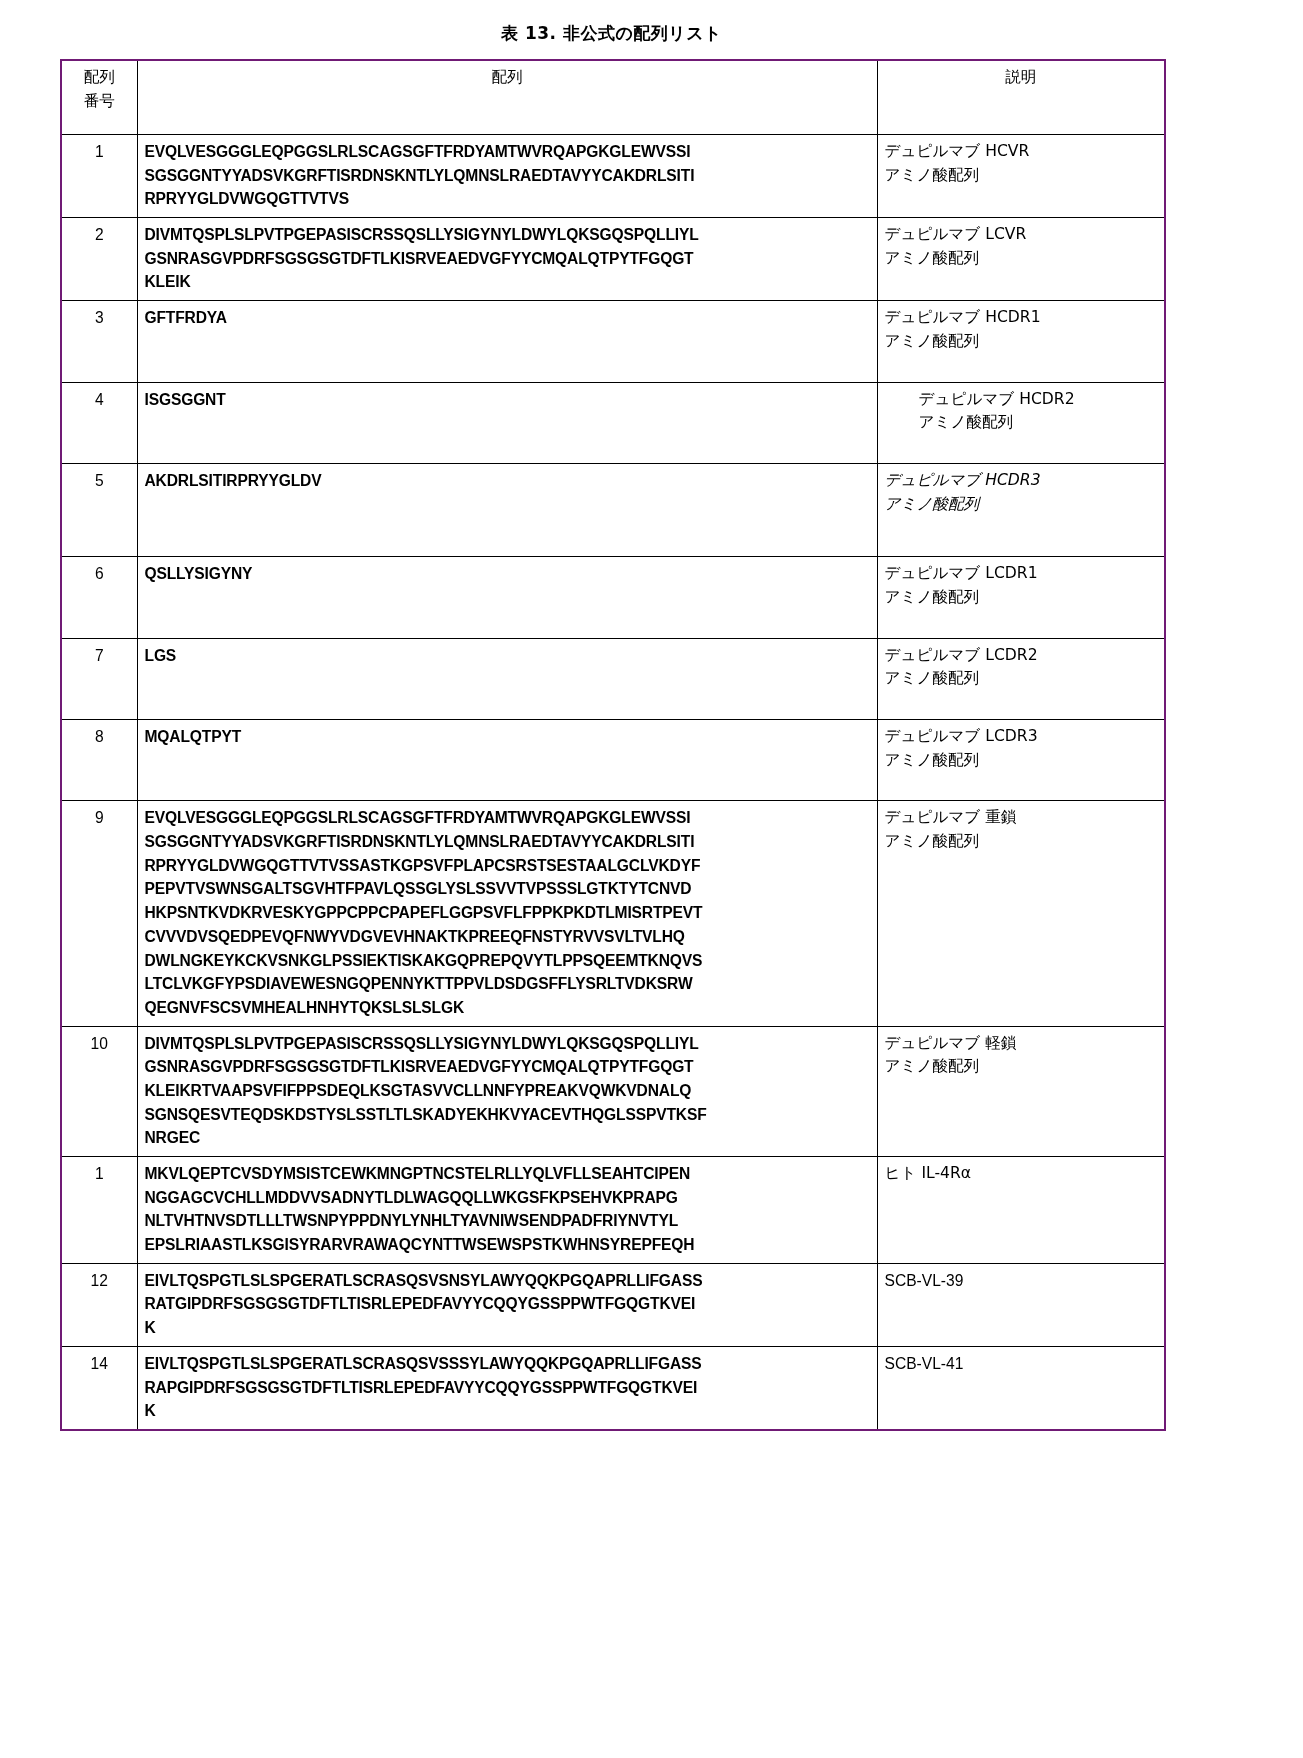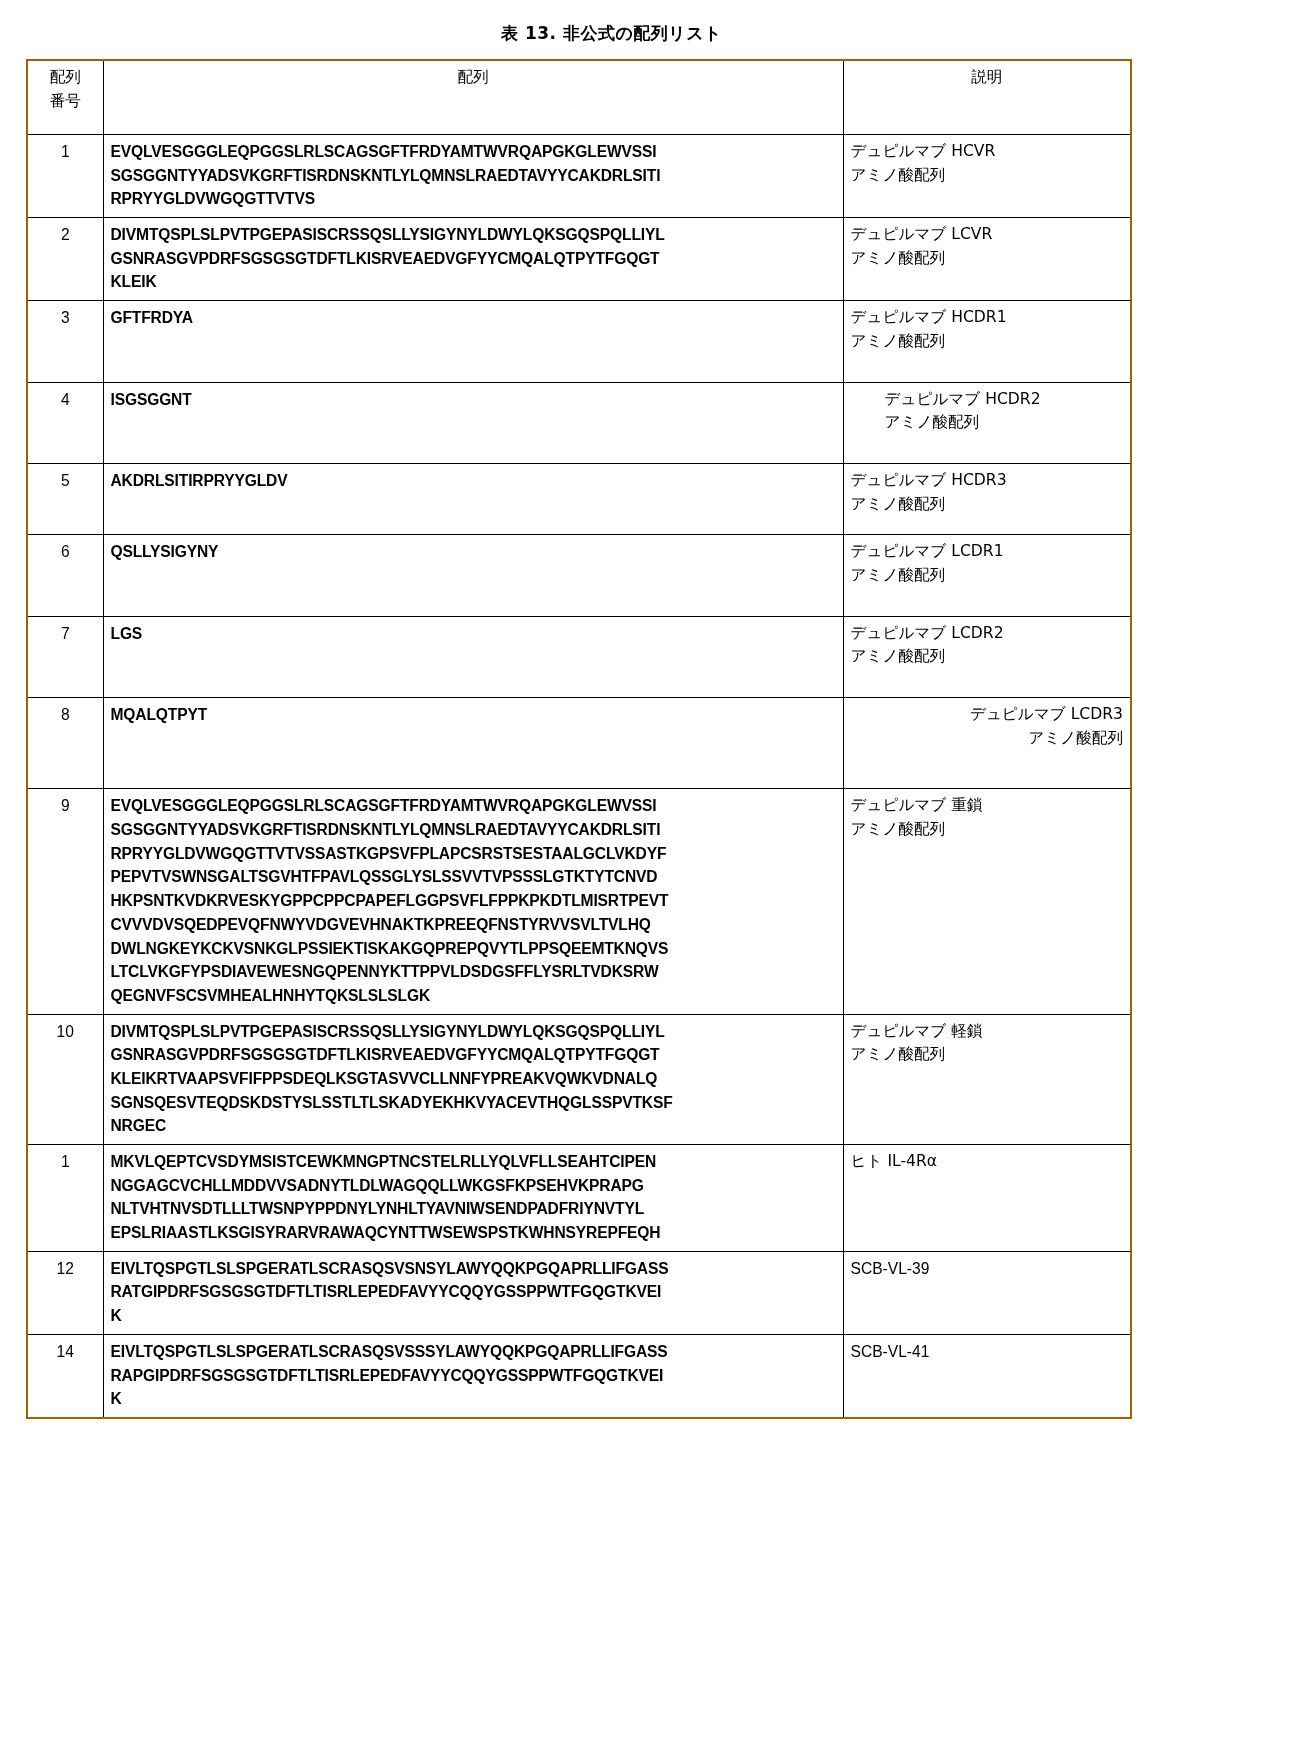--- a/index.html
+++ b/index.html
@@ -26,23 +26,23 @@
     font-size: 17px;
     font-weight: 700;
     letter-spacing: 0.5px;
     margin: 22px 0 14px 0;
     padding-right: 80px;
     font-family: "DejaVu Sans", "Liberation Sans", sans-serif;
   }
   table.seq-table {
     border-collapse: collapse;
     table-layout: fixed;
-    margin-left: 26px;
+    margin-left: 60px;
     width: 1104px;
-    border: 2px solid #a16207;
+    border: 2px solid #701a75;
   }
   table.seq-table td, table.seq-table th {
     border: 1.6px solid #000;
     vertical-align: top;
     padding: 5px 7px 6px 7px;
     font-size: 15.6px;
     line-height: 1.52;
     font-weight: 400;
   }
   col.c-num { width: 76px; }
@@ -152,21 +152,21 @@
           <td class="desc" style="padding-bottom: 28px; padding-left: 41px;">
             <span class="dline">デュピルマブ HCDR2</span>
             <span class="dline">アミノ酸配列</span>
           </td>
         </tr>
         <tr>
           <td class="num" style="padding-bottom: 28px;">5</td>
           <td class="seq" style="padding-bottom: 32px;">
             <span class="seqline">AKDRLSITIRPRYYGLDV</span>
           </td>
-          <td class="desc" style="padding-bottom: 18px;">
+          <td class="desc" style="padding-bottom: 40px; font-style: italic;">
             <span class="dline">デュピルマブ HCDR3</span>
             <span class="dline">アミノ酸配列</span>
           </td>
         </tr>
         <tr>
           <td class="num" style="padding-bottom: 28px;">6</td>
           <td class="seq" style="padding-bottom: 28px;">
             <span class="seqline">QSLLYSIGYNY</span>
           </td>
           <td class="desc" style="padding-bottom: 28px;">
@@ -182,21 +182,21 @@
           <td class="desc" style="padding-bottom: 28px;">
             <span class="dline">デュピルマブ LCDR2</span>
             <span class="dline">アミノ酸配列</span>
           </td>
         </tr>
         <tr>
           <td class="num" style="padding-bottom: 28px;">8</td>
           <td class="seq" style="padding-bottom: 28px;">
             <span class="seqline">MQALQTPYT</span>
           </td>
-          <td class="desc" style="padding-bottom: 38px; text-align: right;">
+          <td class="desc" style="padding-bottom: 28px;">
             <span class="dline">デュピルマブ LCDR3</span>
             <span class="dline">アミノ酸配列</span>
           </td>
         </tr>
         <tr>
           <td class="num">9</td>
           <td class="seq">
             <span class="seqline">EVQLVESGGGLEQPGGSLRLSCAGSGFTFRDYAMTWVRQAPGKGLEWVSSI</span>
             <span class="seqline">SGSGGNTYYADSVKGRFTISRDNSKNTLYLQMNSLRAEDTAVYYCAKDRLSITI</span>
             <span class="seqline">RPRYYGLDVWGQGTTVTVSSASTKGPSVFPLAPCSRSTSESTAALGCLVKDYF</span>

